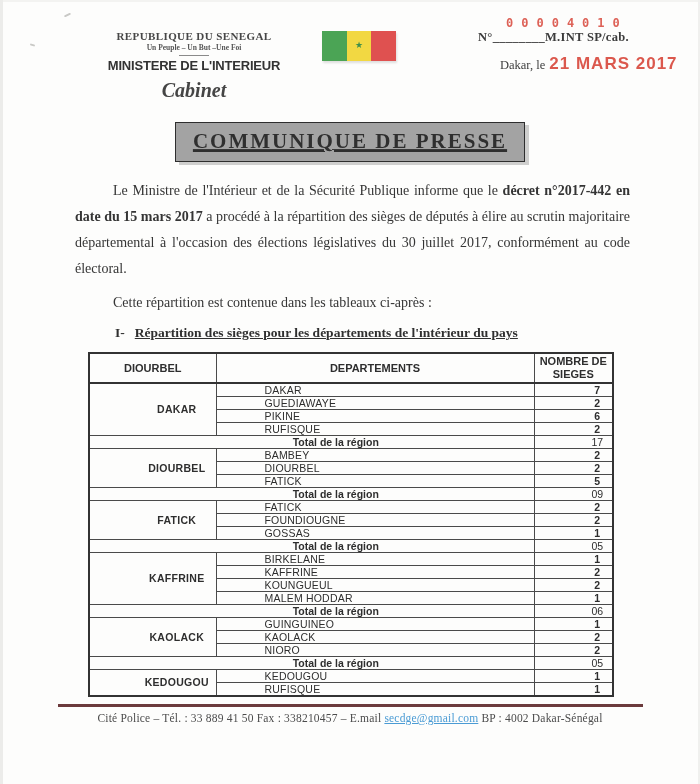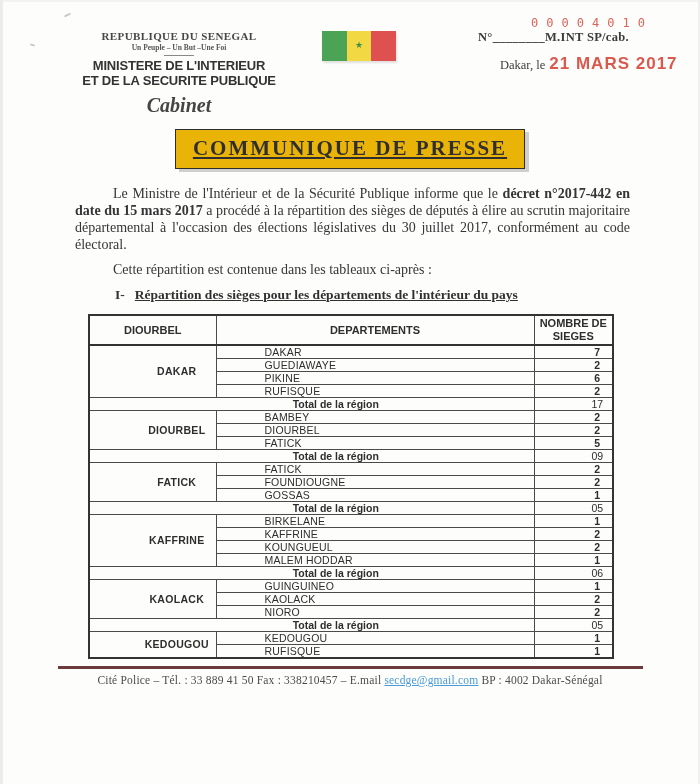--- a/index.html
+++ b/index.html
@@ -15,54 +15,54 @@
     font-family:"Liberation Serif",serif;color:var(--ink);
     box-shadow:inset 3px 0 0 #ececea, inset -2px 0 0 #f0f0ee, inset 0 2px 0 #f3f3f1;
     box-sizing:border-box;padding-top:122px;
   }
   
   .artifact{position:absolute;background:#c9c9c6;border-radius:2px;}
   .artifact.a1{left:64px;top:14px;width:7px;height:2px;transform:rotate(-25deg);}
   .artifact.a2{left:30px;top:44px;width:5px;height:2px;transform:rotate(15deg);}
 
   
-  .letterhead{position:absolute;left:57px;top:30px;width:244px;text-align:center;}
+  .letterhead{position:absolute;left:72px;top:30px;width:244px;text-align:center;}
   .lh-republic{font-size:11px;font-weight:bold;letter-spacing:.4px;color:#474747;}
   .lh-motto{font-size:7.5px;font-weight:bold;color:#555;margin-top:1px;}
   .lh-rule{width:30px;height:1px;background:#8a8a8a;margin:3px auto 3px auto;}
   .lh-ministry{font-family:"Liberation Sans",sans-serif;font-size:13px;font-weight:800;
     letter-spacing:-.2px;color:#333;line-height:1.15;transform:scaleY(1.05);}
   .lh-office{font-size:20px;font-style:italic;font-weight:bold;color:#454545;margin-top:5px;
     font-family:"Liberation Serif",serif;text-align:center;}
 
   
   .flag{position:absolute;left:322px;top:31px;width:74px;height:30px;display:flex;
     box-shadow:1px 2px 2px rgba(0,0,0,.12);}
   .flag .band{flex:1;}
   .flag .star{position:absolute;left:50%;top:50%;transform:translate(-50%,-54%);
     font-size:9px;line-height:9px;}
 
   
   .reference{position:absolute;left:478px;top:16px;width:200px;}
-  .stamp-digits{font-family:"DejaVu Sans Mono",monospace;font-size:12px;font-weight:normal;
-    color:var(--stamp-red);letter-spacing:8px;margin-left:28px;opacity:.85;text-align:center;}
+  .stamp-digits{font-family:"DejaVu Sans Mono",monospace;font-size:12px;font-weight:bold;
+    color:var(--stamp-red);letter-spacing:8px;margin-left:28px;opacity:.85;}
   .ref-line{font-size:12.5px;font-weight:600;color:#3c3c3c;margin-top:0px;letter-spacing:.3px;}
   .date-line{margin-top:9px;margin-left:22px;white-space:nowrap;}
   .date-label{font-size:12.5px;color:#3c3c3c;}
   .date-stamp{font-family:"Liberation Sans",sans-serif;font-size:17px;font-weight:bold;
     color:var(--stamp-red);letter-spacing:1px;opacity:.9;}
 
   
-  .title-box{width:fit-content;margin:7px auto;border:1px solid #2e2e2e;padding:6px 17px 7px 17px;
-    box-shadow:4px 3px 0 rgba(150,150,150,.45);background:#eab308;}
+  .title-box{width:fit-content;margin:0 auto;border:1px solid #2e2e2e;padding:6px 17px 7px 17px;
+    box-shadow:4px 3px 0 rgba(150,150,150,.45);background:#a3a3a3;text-decoration:underline;}
   .title-text{font-size:21px;font-weight:bold;letter-spacing:2px;text-decoration:underline;
     color:#2f2f2f;white-space:nowrap;}
 
   
-  .para{font-size:14px;line-height:17px;text-align:justify;color:#353535;
+  .para{font-size:14px;line-height:26px;text-align:justify;color:#353535;
     margin:16px 70px 0 75px;text-indent:38px;}
   .para .bold{font-weight:bold;}
   .para2{margin-top:8px;}
   .section-heading{margin:9px 0 0 115px;font-size:13.5px;font-weight:bold;color:#303030;}
   .section-heading .idx{margin-right:10px;}
   .section-heading .txt{text-decoration:underline;}
 
   
   table.seats{border-collapse:collapse;margin:11px 0 0 88px;table-layout:fixed;width:524px;
     font-family:"Liberation Sans",sans-serif;color:#2e2e2e;}
@@ -91,21 +91,20 @@
 <div class="page">
 
   <span class="artifact a1"></span>
   <span class="artifact a2"></span>
 
   <div class="letterhead">
     <div class="lh-republic">REPUBLIQUE DU SENEGAL</div>
     <div class="lh-motto">Un Peuple – Un But –Une Foi</div>
     <div class="lh-rule"></div>
     <div class="lh-ministry">MINISTERE DE L'INTERIEUR</div>
-    <div class="lh-ministry">ET DE LA SECURITE PUBLIQUE</div>
     <div class="lh-office">Cabinet</div>
   </div>
 
   <div class="flag">
     <div class="band" style="background:#4ba455;"></div>
     <div class="band" style="background:#f2d842;"></div>
     <div class="band" style="background:#df5150;"></div>
     <span class="star" style="color:#3f8f4a;">★</span>
   </div>
 

